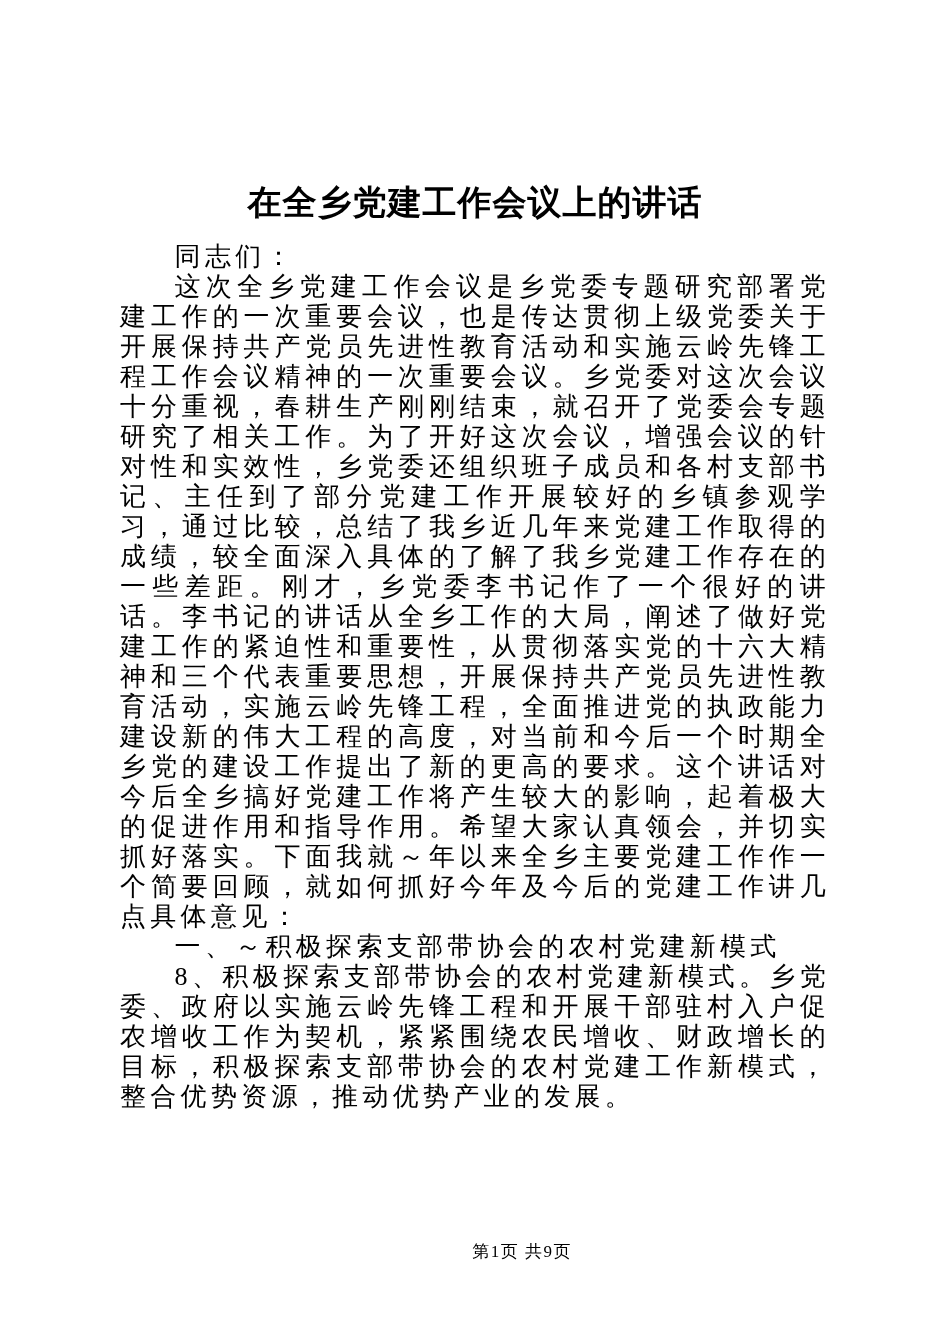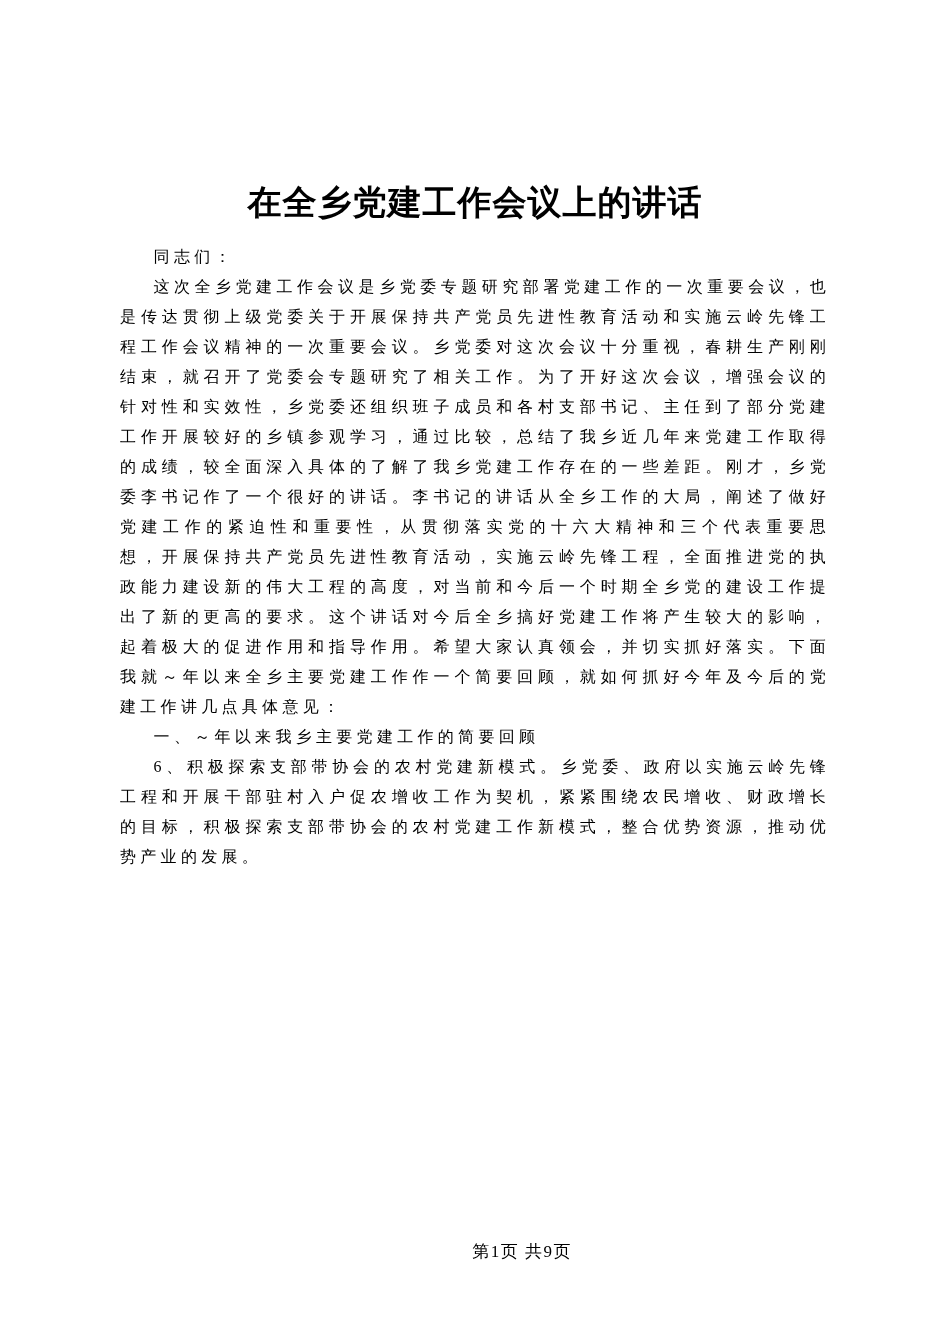--- a/index.html
+++ b/index.html
@@ -29,21 +29,21 @@
       line-height: 46px;
       text-align: center;
       letter-spacing: 1px;
       white-space: nowrap;
     }
     .doc-body {
       margin-top: 16px;
     }
     .body-para {
       margin: 0;
-      font-size: 16px;
+      font-size: 26px;
       line-height: 30px;
       letter-spacing: 4.3px;
       text-align: justify;
       text-indent: 2.1em;
       word-break: break-all;
     }
     .page-footer {
       position: absolute;
       top: 1240px;
       left: 0;
@@ -60,20 +60,20 @@
   </style>
 </head>
 <body>
 
 <div class="page">
   <div class="doc-content">
     <h1 class="doc-title">在全乡党建工作会议上的讲话</h1>
     <div class="doc-body">
       <p class="body-para">同志们：</p>
       <p class="body-para">这次全乡党建工作会议是乡党委专题研究部署党建工作的一次重要会议，也是传达贯彻上级党委关于开展保持共产党员先进性教育活动和实施云岭先锋工程工作会议精神的一次重要会议。乡党委对这次会议十分重视，春耕生产刚刚结束，就召开了党委会专题研究了相关工作。为了开好这次会议，增强会议的针对性和实效性，乡党委还组织班子成员和各村支部书记、主任到了部分党建工作开展较好的乡镇参观学习，通过比较，总结了我乡近几年来党建工作取得的成绩，较全面深入具体的了解了我乡党建工作存在的一些差距。刚才，乡党委李书记作了一个很好的讲话。李书记的讲话从全乡工作的大局，阐述了做好党建工作的紧迫性和重要性，从贯彻落实党的十六大精神和三个代表重要思想，开展保持共产党员先进性教育活动，实施云岭先锋工程，全面推进党的执政能力建设新的伟大工程的高度，对当前和今后一个时期全乡党的建设工作提出了新的更高的要求。这个讲话对今后全乡搞好党建工作将产生较大的影响，起着极大的促进作用和指导作用。希望大家认真领会，并切实抓好落实。下面我就～年以来全乡主要党建工作作一个简要回顾，就如何抓好今年及今后的党建工作讲几点具体意见：</p>
-      <p class="body-para">一、～年以来我乡主要党建工作的简要回顾</p>
-      <p class="body-para">6、积极探索支部带协会的农村党建新模式。乡党委、政府以实施云岭先锋工程和开展干部驻村入户促农增收工作为契机，紧紧围绕农民增收、财政增长的目标，积极探索支部带协会的农村党建工作新模式，整合优势资源，推动优势产业的发展。</p>
+      <p class="body-para">一、～积极探索支部带协会的农村党建新模式</p>
+      <p class="body-para">8、积极探索支部带协会的农村党建新模式。乡党委、政府以实施云岭先锋工程和开展干部驻村入户促农增收工作为契机，紧紧围绕农民增收、财政增长的目标，积极探索支部带协会的农村党建工作新模式，整合优势资源，推动优势产业的发展。</p>
     </div>
   </div>
   <div class="page-footer">
     <span class="footer-inner">第1页 共9页</span>
   </div>
 </div>
 
 </body></html>

